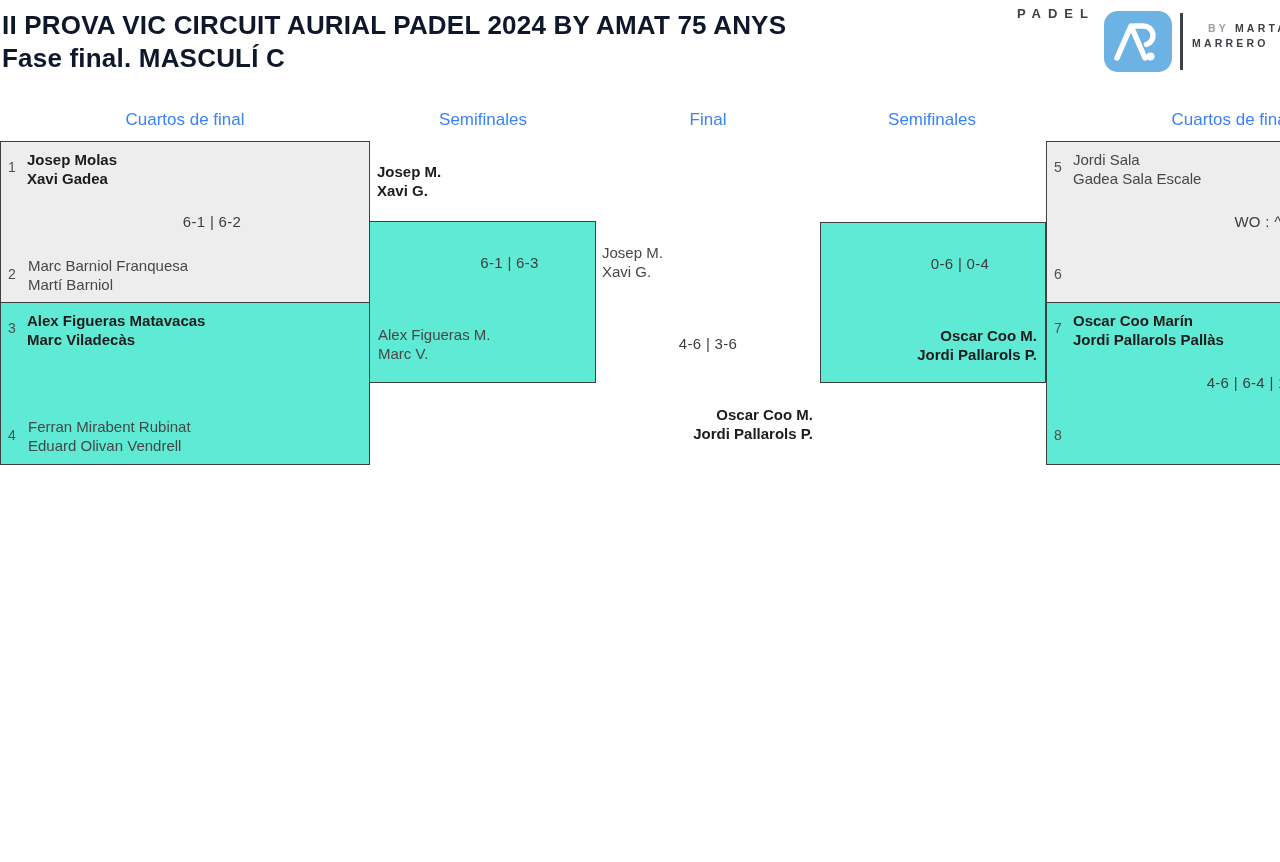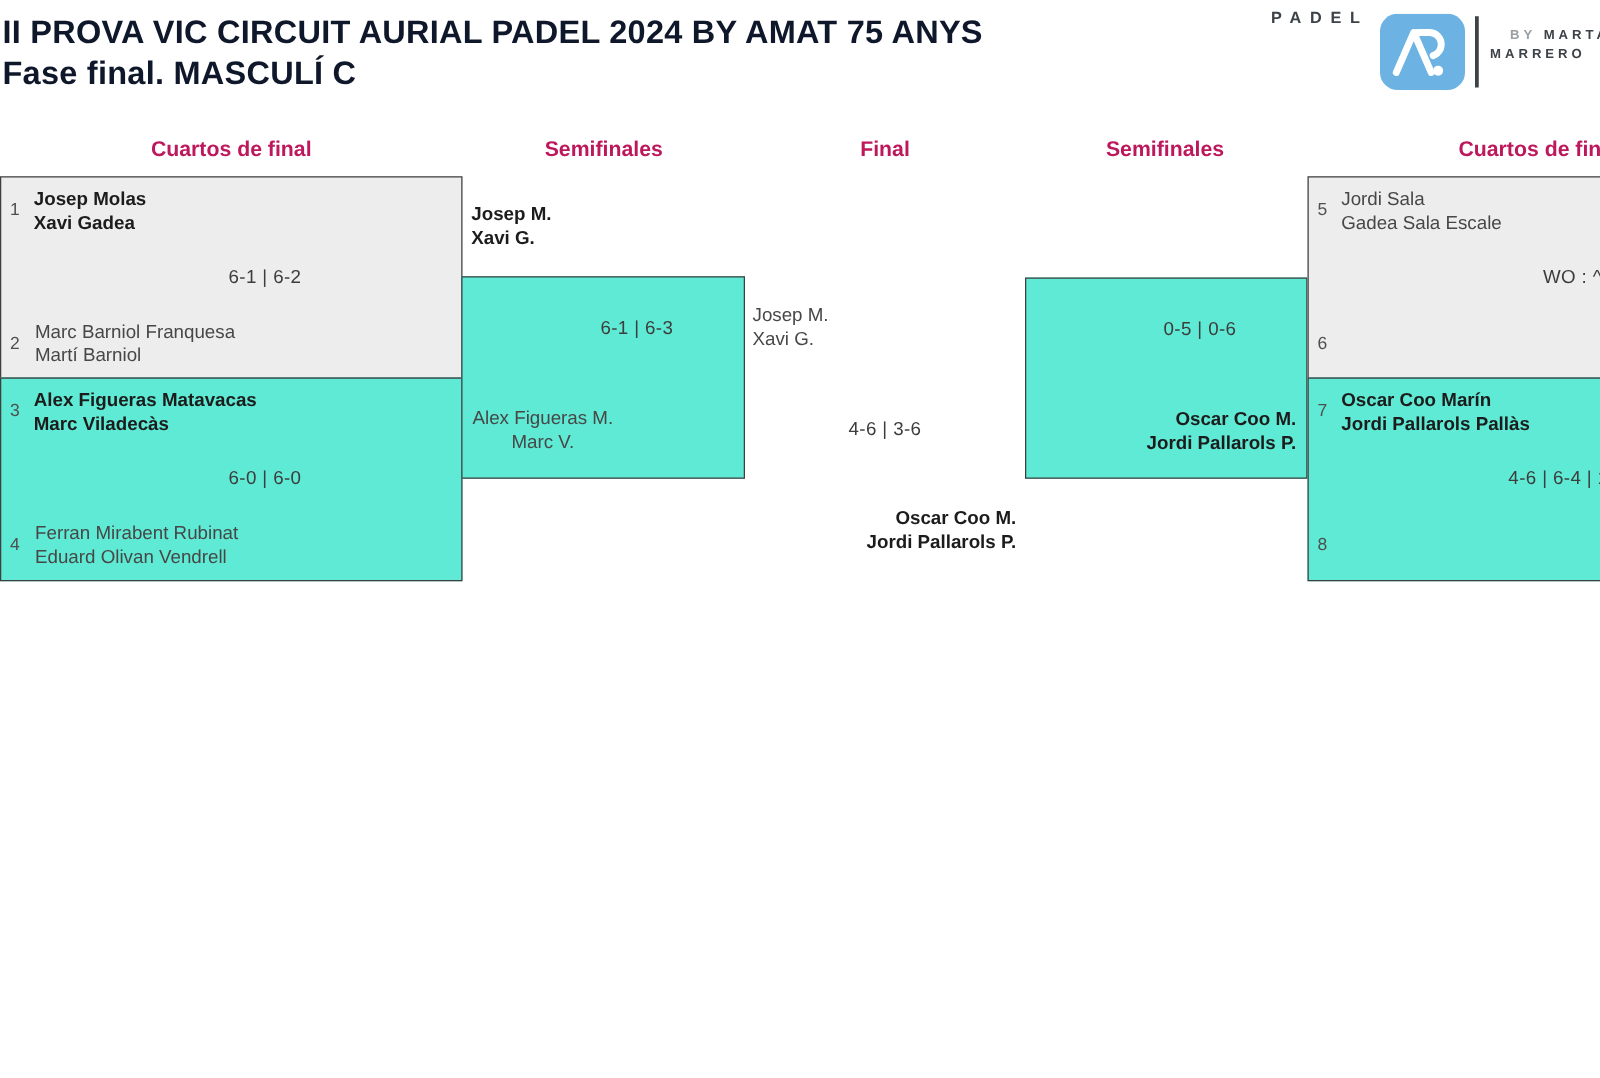--- a/index.html
+++ b/index.html
@@ -12,41 +12,41 @@
   #title-line1,#title-line2{font-size:26px;line-height:33px;font-weight:700;color:#0f172a;letter-spacing:.2px;white-space:nowrap;}
   
   #logo-word{position:absolute;left:895px;top:6px;width:202px;}
   #logo-aurial{font-style:italic;font-weight:800;font-size:41px;line-height:44px;color:#3c4247;letter-spacing:0px;}
   #logo-padel{text-align:right;padding-right:2px;font-size:13px;font-weight:700;letter-spacing:7px;color:#3c4247;margin-top:0px;}
   #logo-tile{position:absolute;left:1104px;top:11px;}
   #logo-divider{position:absolute;left:1180px;top:13px;width:3px;height:57px;background:#3c4247;}
   #logo-by{position:absolute;left:1192px;top:21px;font-size:10.5px;line-height:15px;font-weight:700;letter-spacing:3.2px;color:#3c4247;white-space:nowrap;}
   #logo-by .by-prefix{color:#9aa0a4;padding-left:16px;}
   
-  .round-header{position:absolute;top:110px;width:200px;text-align:center;font-size:17px;font-weight:700;color:#be185d;white-space:nowrap;}
+  .round-header{position:absolute;top:110px;width:200px;text-align:center;font-size:17px;font-weight:400;color:#3b82f6;white-space:nowrap;}
   #rh1{left:85px;} #rh2{left:383px;} #rh3{left:608px;} #rh4{left:832px;} #rh5{left:1131px;}
   
   .box{position:absolute;box-sizing:border-box;border:1px solid #3f3f3f;background:#5eead4;}
   .box.gray{background:#ededed;}
   #qfL1{left:0;top:141px;width:370px;height:162px;}
   #qfL2{left:0;top:302px;width:370px;height:163px;}
   #sfL{left:369px;top:221px;width:227px;height:162px;}
   #sfR{left:820px;top:222px;width:226px;height:161px;}
   #qfR1{left:1046px;top:141px;width:370px;height:162px;}
   #qfR2{left:1046px;top:302px;width:370px;height:163px;}
   
   .seed{position:absolute;left:7px;font-size:14px;color:#4f4f4f;}
   .seed.a{top:17px;} .seed.b{top:124px;}
   .team{font-size:15px;line-height:19px;color:#474747;white-space:nowrap;}
   .team.win{font-weight:700;color:#1c1c1c;}
   .box .team.a{position:absolute;left:26px;top:8px;}
   .box .team.b{position:absolute;left:27px;top:114px;}
   .score{position:absolute;left:0;width:100%;top:71px;text-align:center;font-size:15px;color:#3d3d3d;letter-spacing:.3px;white-space:nowrap;padding-left:27px;}
   .score.sf{top:32px;}
-  #sfL .team.lose{position:absolute;left:8px;top:103px;text-align:center;}
+  #sfL .team.lose{position:absolute;left:8px;top:103px;}
   #sfR .team.winR{position:absolute;right:8px;top:103px;text-align:right;}
   
   #sfL-adv{position:absolute;left:377px;top:162px;}
   #final-left{position:absolute;left:602px;top:243px;}
   #final-score{position:absolute;left:608px;top:335px;width:200px;text-align:center;font-size:15px;color:#3d3d3d;letter-spacing:.3px;}
   #final-winner{position:absolute;right:467px;top:405px;text-align:right;}
 </style>
 </head>
 <body>
 
@@ -91,21 +91,20 @@
       <div>Martí Barniol</div>
     </div>
   </div>
 
   <div class="box" id="qfL2">
     <div class="seed a">3</div>
     <div class="team a win">
       <div>Alex Figueras Matavacas</div>
       <div>Marc Viladecàs</div>
     </div>
-    <div class="score">6-0 | 6-0</div>
     <div class="seed b">4</div>
     <div class="team b">
       <div>Ferran Mirabent Rubinat</div>
       <div>Eduard Olivan Vendrell</div>
     </div>
   </div>
 
   <div id="sfL-adv" class="team win">
     <div>Josep M.</div>
     <div>Xavi G.</div>
@@ -123,21 +122,21 @@
     <div>Josep M.</div>
     <div>Xavi G.</div>
   </div>
   <div id="final-score">4-6 | 3-6</div>
   <div id="final-winner" class="team win">
     <div>Oscar Coo M.</div>
     <div>Jordi Pallarols P.</div>
   </div>
 
   <div class="box" id="sfR">
-    <div class="score sf">0-5 | 0-6</div>
+    <div class="score sf">0-6 | 0-4</div>
     <div class="team win winR">
       <div>Oscar Coo M.</div>
       <div>Jordi Pallarols P.</div>
     </div>
   </div>
 
   <div class="box gray" id="qfR1">
     <div class="seed a">5</div>
     <div class="team a">
       <div>Jordi Sala</div>

